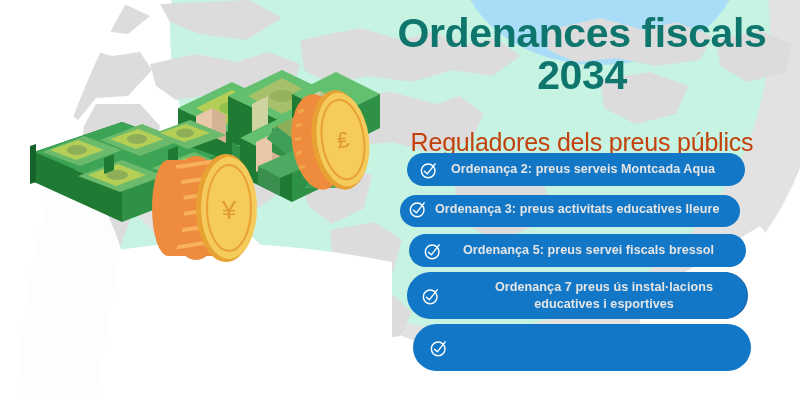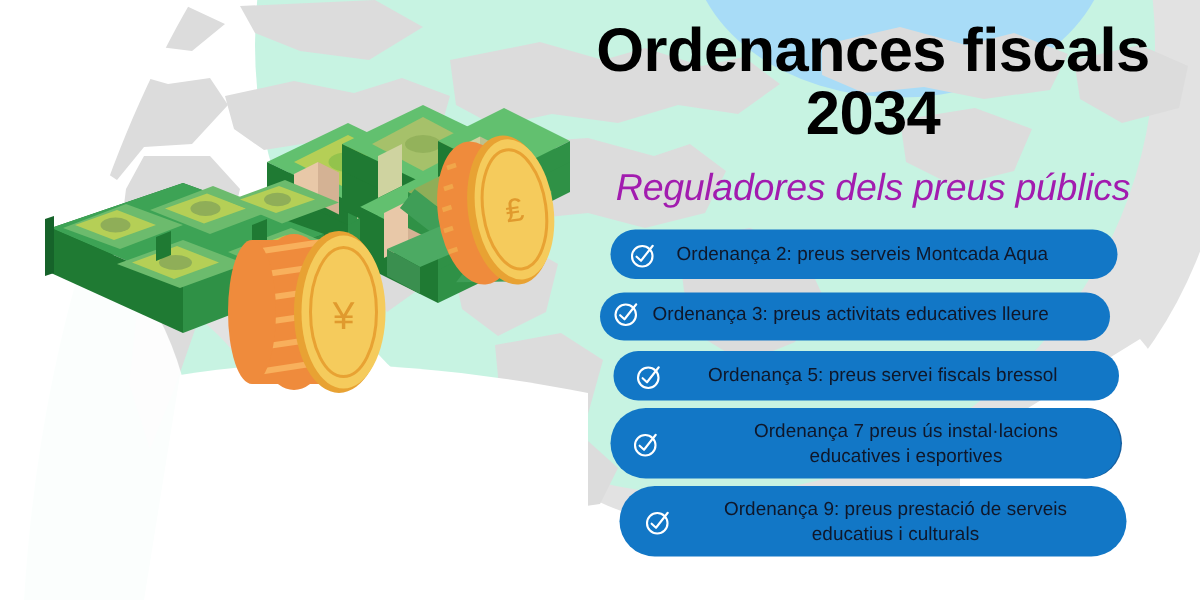--- a/index.html
+++ b/index.html
@@ -25,51 +25,50 @@
 
   
   .content{
     position:absolute;left:382px;top:0;width:418px;height:400px;
   }
   .title-block{
     position:absolute;left:0;top:12px;width:400px;text-align:center;
   }
   .title{
     font-size:41px;font-weight:bold;line-height:1.03;
-    color:#000000;letter-spacing:-0.4px;
+    color:#0f766e;letter-spacing:-0.4px;
     margin:0;
   }
   .title .line2{display:block;}
   .subtitle{
-    position:absolute;left:0;top:111px;width:400px;text-align:center;
-    font-size:25px;font-weight:400;color:#a21caf;
+    position:absolute;left:0;top:128px;width:400px;text-align:center;
+    font-size:25px;font-weight:400;color:#c2410c;
     letter-spacing:-0.2px;
-    font-style:italic;
   }
 
   
   .badge{
     position:absolute;
     background:#1277c6;
     border-radius:999px;
     color:#ffffff;
     display:flex;align-items:center;
     box-sizing:border-box;
   }
   .badge .chk{
     flex:0 0 auto;
     width:20px;height:20px;
     display:block;
   }
   .badge .btxt{
     flex:1 1 auto;
     font-size:12.6px;
     line-height:1.28;
-    color:#0f172a;
-    font-weight:400;
+    color:#e5e5e5;
+    font-weight:700;
     letter-spacing:0.05px;
   }
   .badge-notch{
     position:absolute;
     background:#155fa0;
     border-radius:999px;
     z-index:-1;
   }
 
   
@@ -353,17 +352,16 @@
       <span class="btxt">Ordenança 7 preus ús instal·lacions educatives i esportives</span>
     </div>
 
     <div class="badge" id="badge-5">
       <span class="chk">
         <svg viewBox="0 0 24 24" width="20" height="20" xmlns="http://www.w3.org/2000/svg">
           <circle cx="11" cy="13" r="8.2" fill="none" stroke="#ffffff" stroke-width="1.7"></circle>
           <path d="M6.5 13.4 L10 16.6 L19.4 4.6" fill="none" stroke="#ffffff" stroke-width="1.7" stroke-linecap="round" stroke-linejoin="round"></path>
         </svg>
       </span>
-      <span class="btxt">Ordenança 9: preus prestació de serveis educatius i culturals</span>
     </div>
 
   </div>
 </div>
 
 </body></html>

